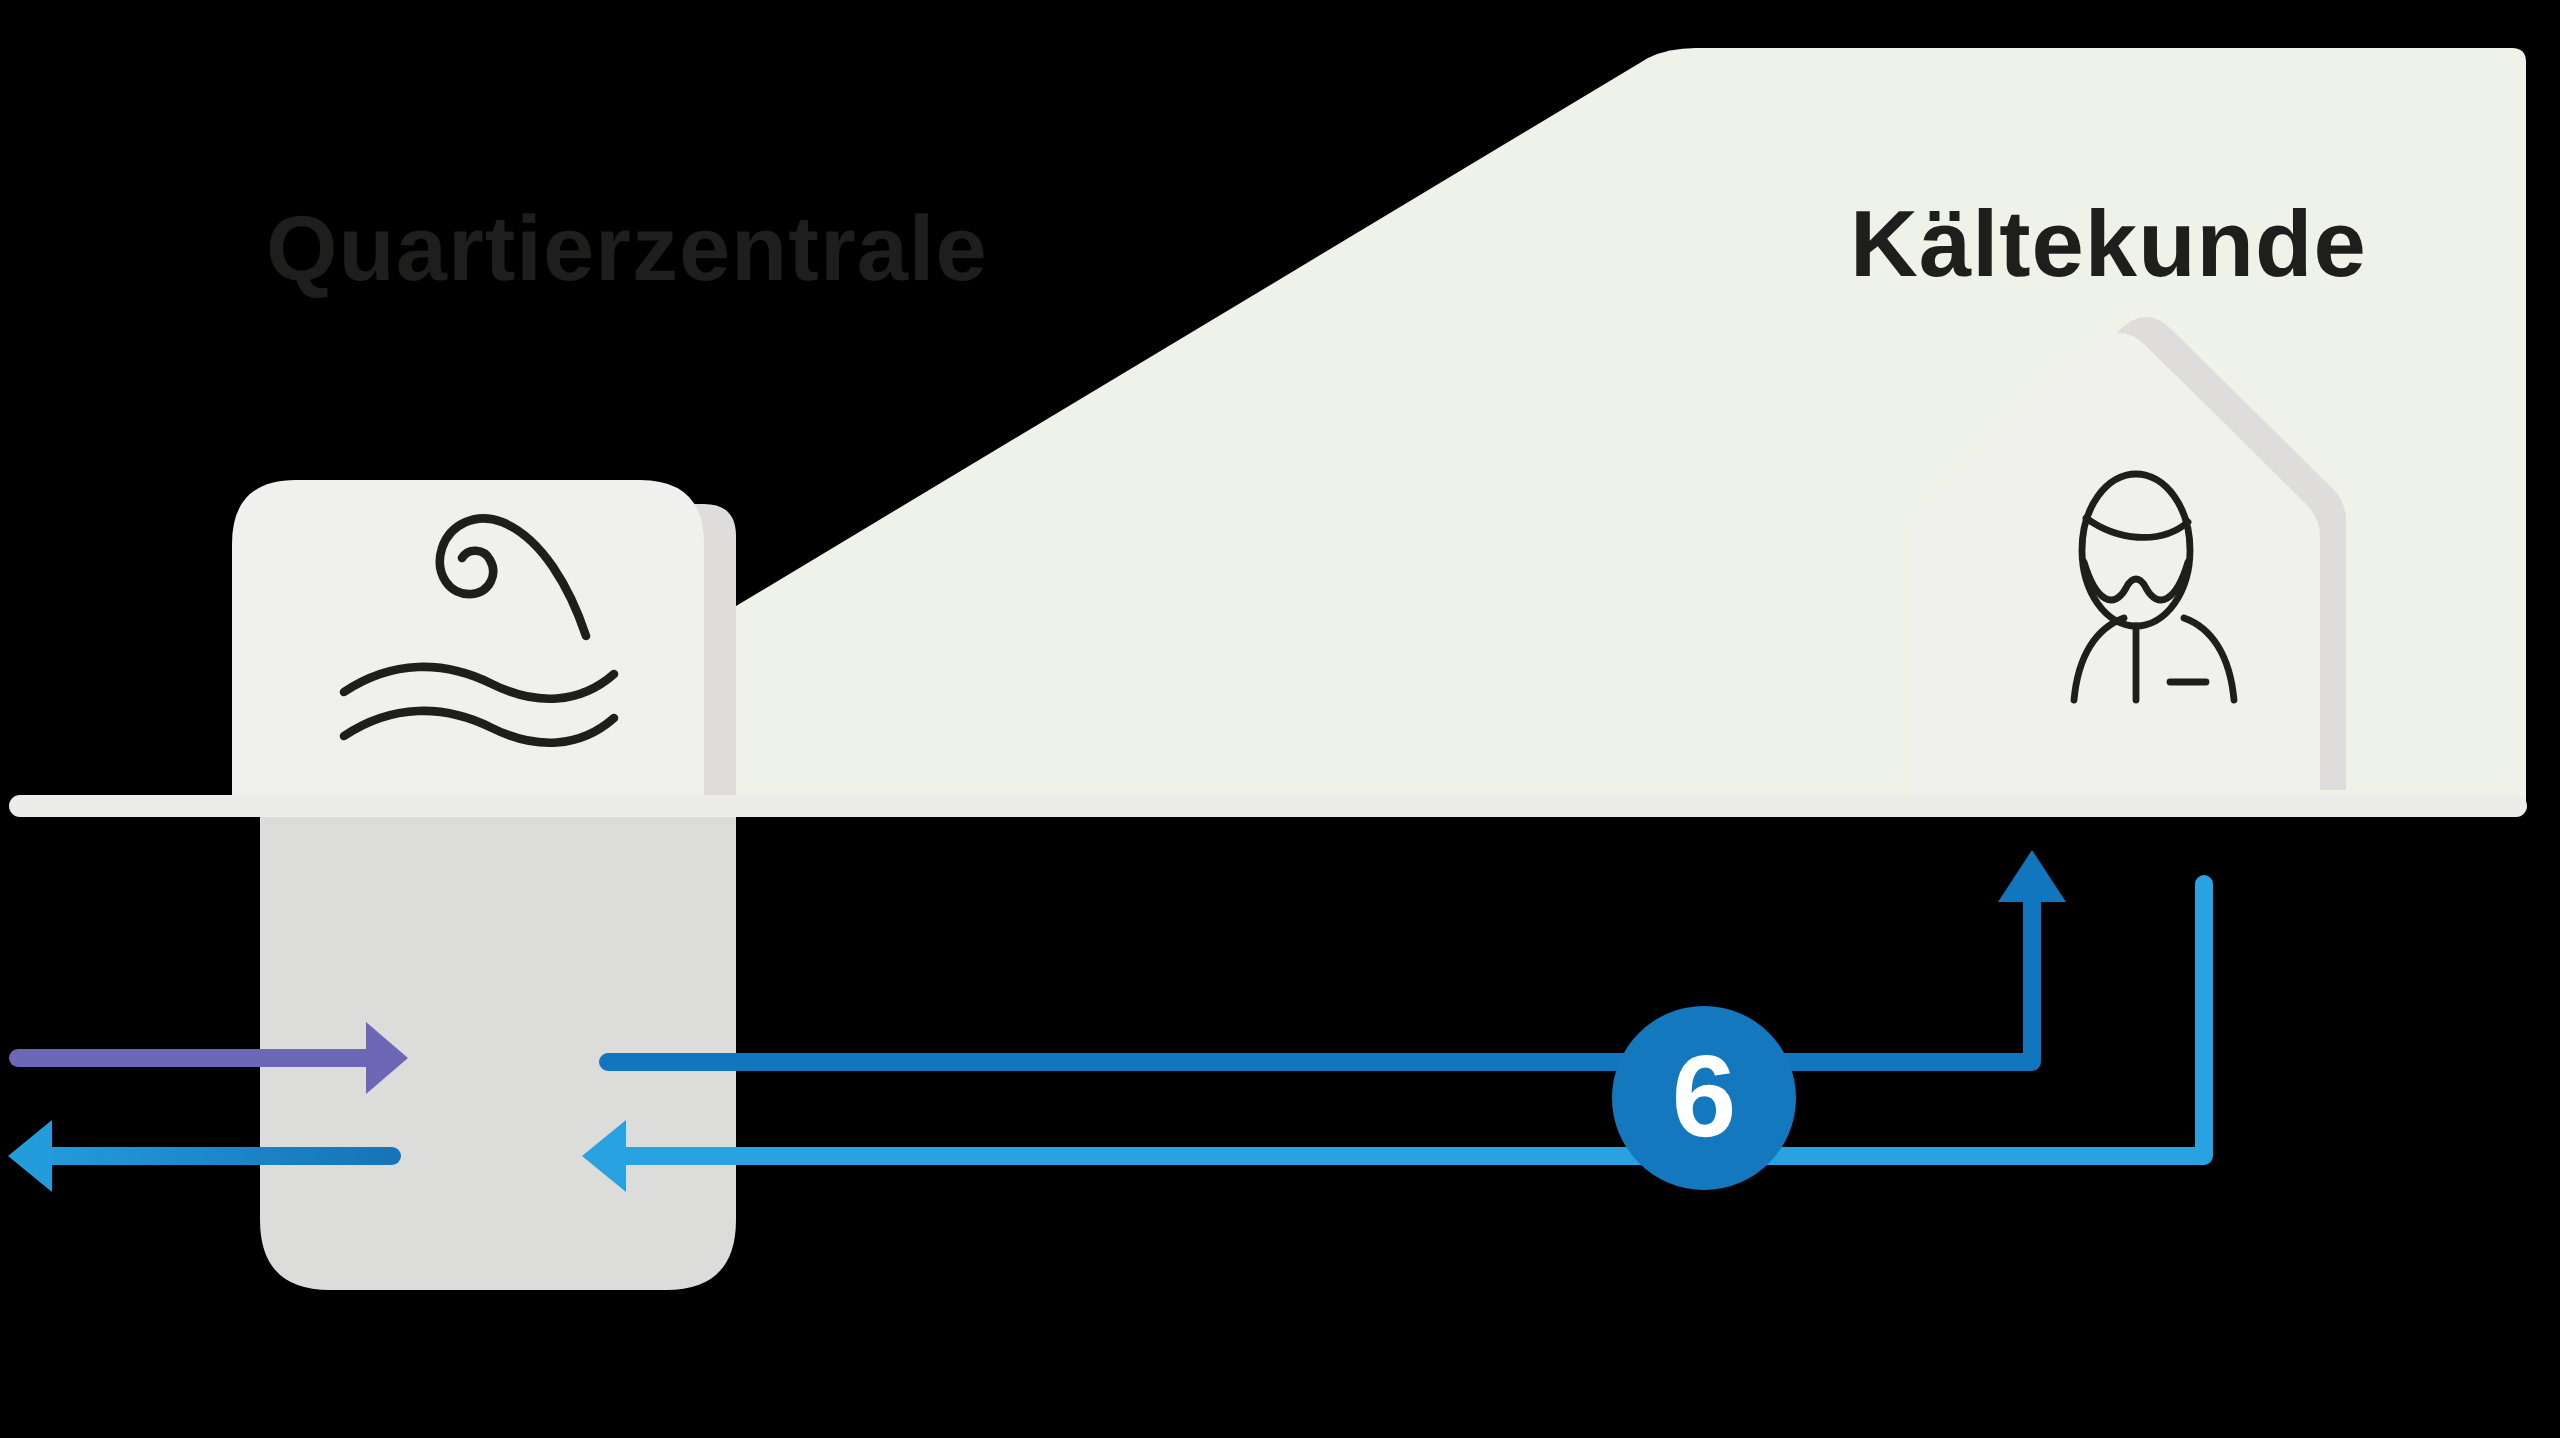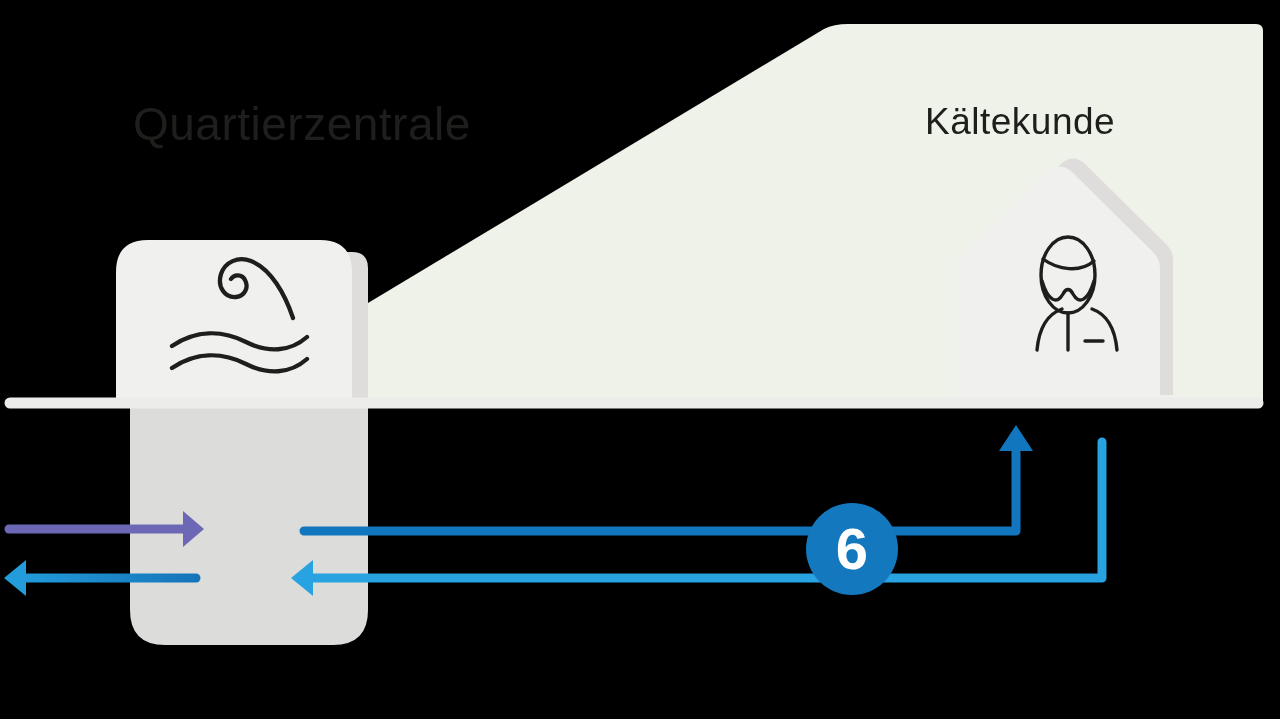--- a/index.html
+++ b/index.html
@@ -19,34 +19,34 @@
   }
   .stage svg {
     position: absolute;
     left: 0;
     top: 0;
   }
   .label {
     position: absolute;
     color: #1e1e1c;
     letter-spacing: 0.5px;
-    font-weight: 400;
+    font-weight: 700;
     white-space: nowrap;
   }
   .label-source {
     left: 133px;
     top: 92px;
     font-size: 46px;
     line-height: 64px;
   }
   .label-source span { display: block; }
   .label-customer {
     left: 925px;
     top: 96px;
-    font-size: 37px;
+    font-size: 47px;
     line-height: 52px;
   }
   .badge {
     position: absolute;
     left: 806px;
     top: 503px;
     width: 92px;
     height: 92px;
     border-radius: 50%;
     background: #1478bf;

